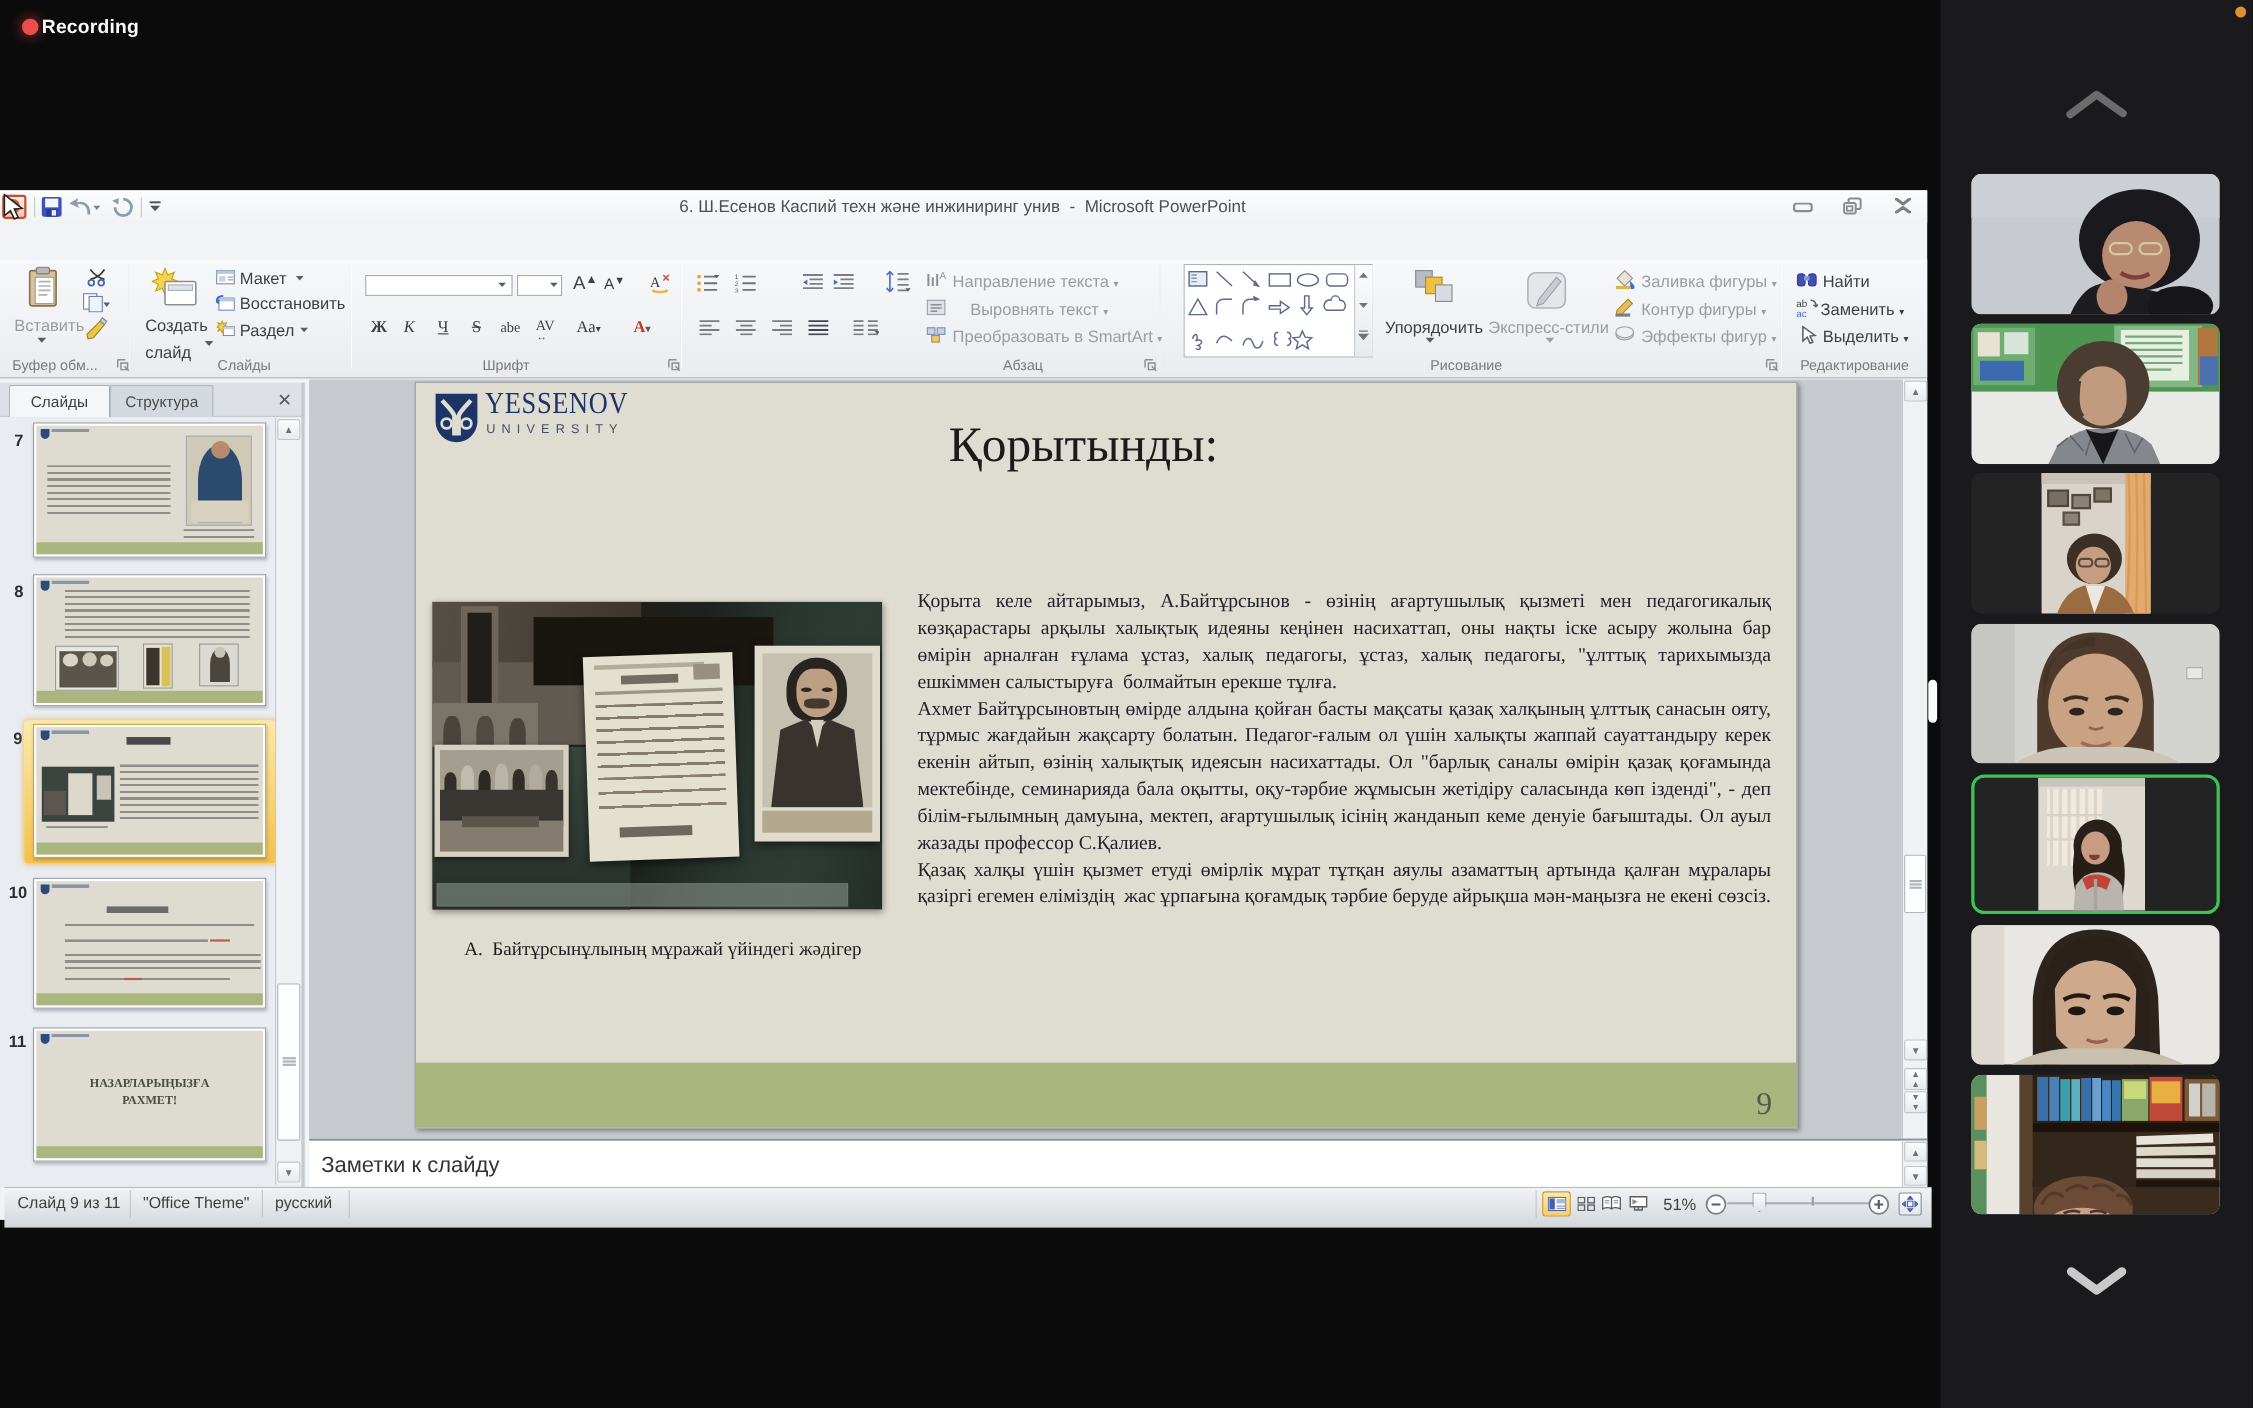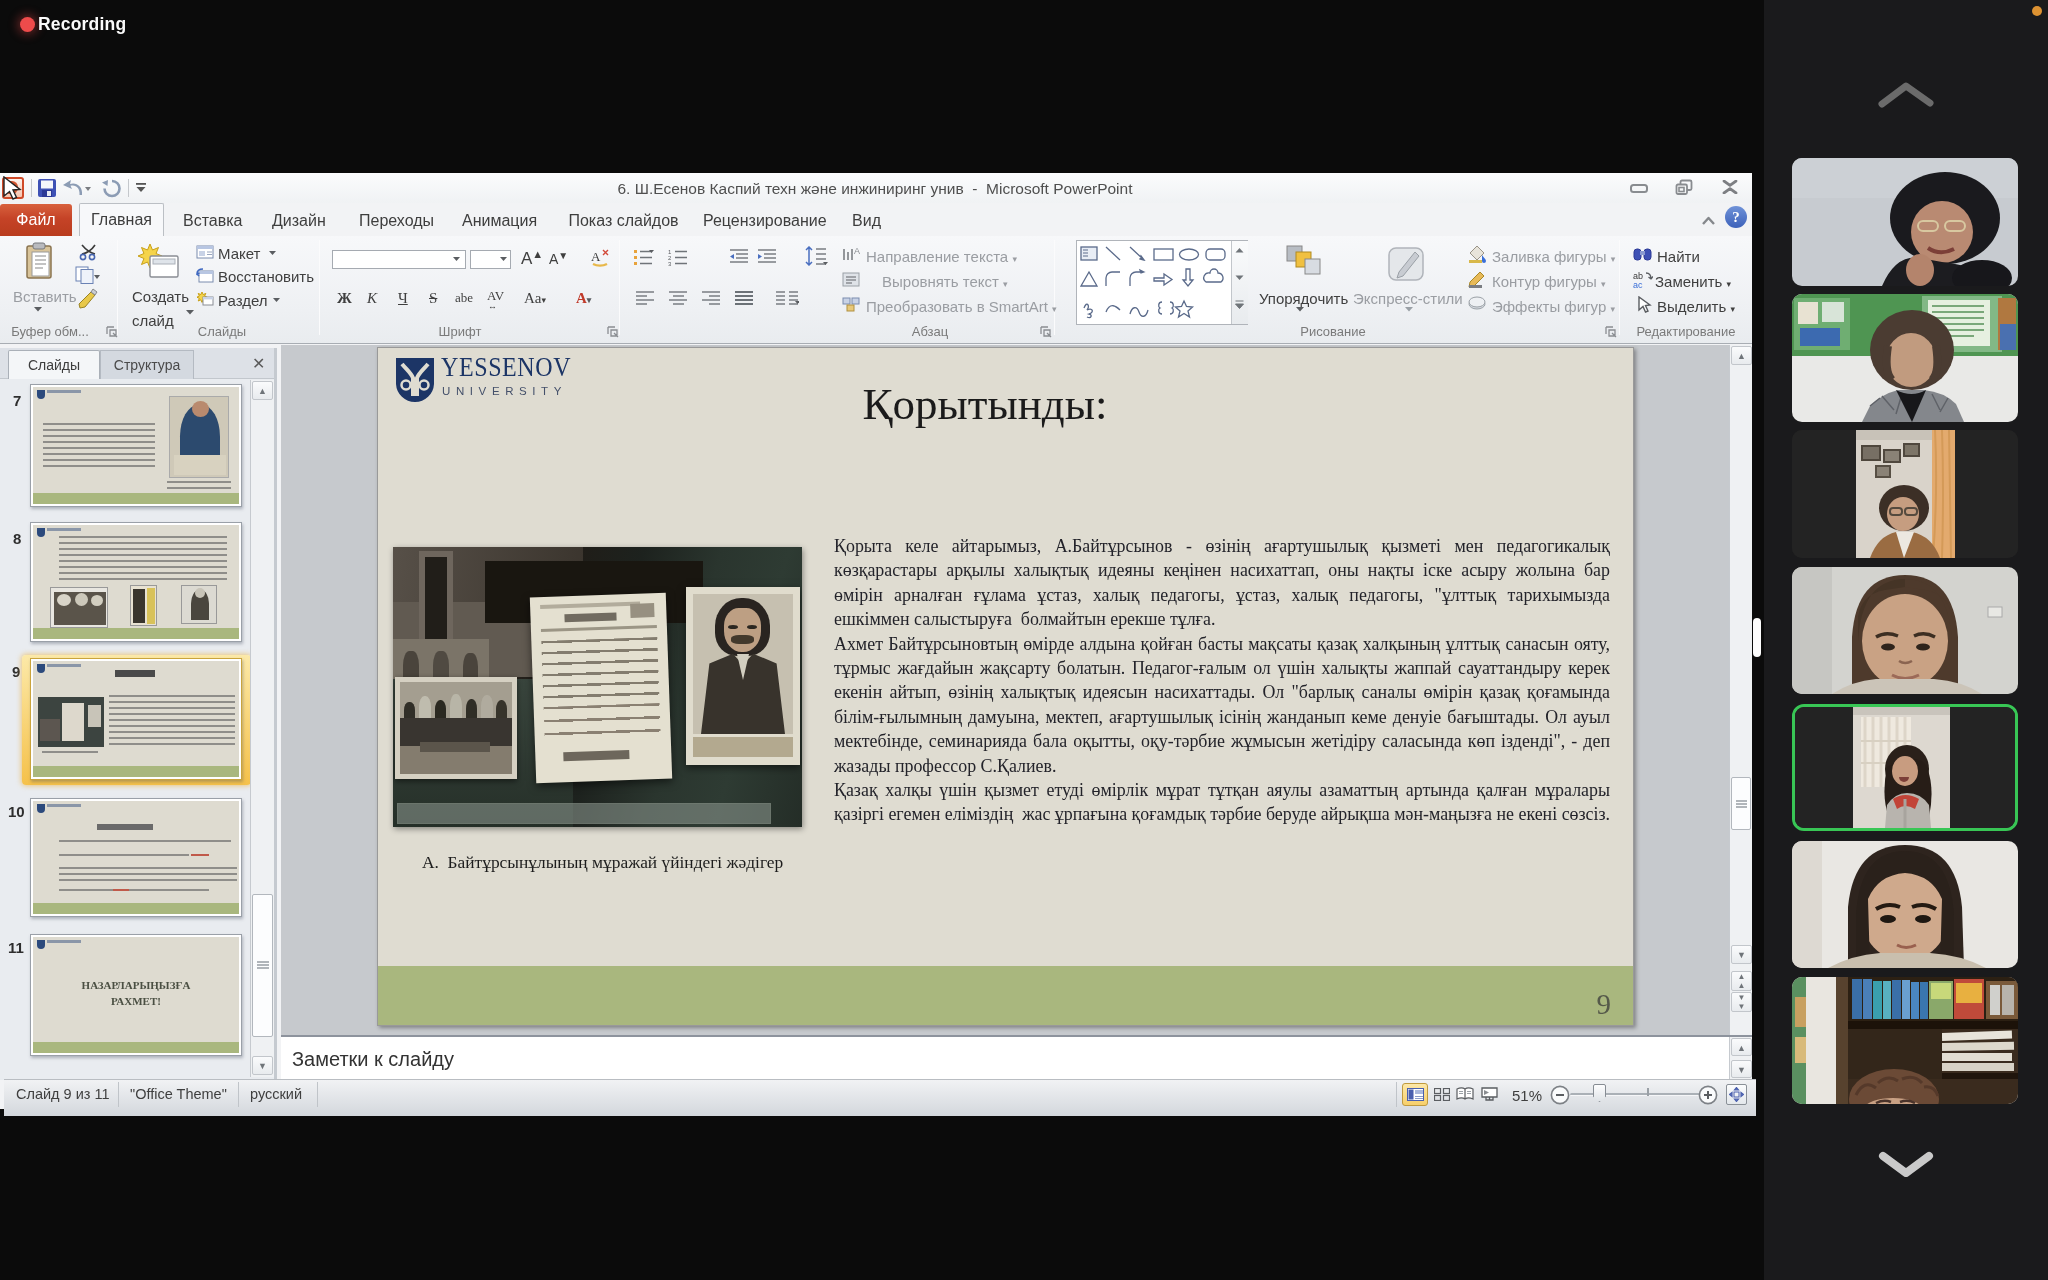--- a/index.html
+++ b/index.html
@@ -125,35 +125,20 @@
       <svg class="abs" style="left:1675px;top:6px" width="19" height="17" viewBox="0 0 19 17">
         <rect x="5.5" y="1.5" width="11" height="9.5" rx="1.5" fill="none" stroke="#898c90" stroke-width="1.8"></rect>
         <rect x="1.5" y="5.5" width="10.5" height="9.5" rx="1.5" fill="#f6f7f8" stroke="#898c90" stroke-width="1.8"></rect>
         <rect x="4" y="8.5" width="5" height="4" fill="none" stroke="#898c90" stroke-width="1.6"></rect>
       </svg>
       <svg class="abs" style="left:1722px;top:7px" width="16" height="14" viewBox="0 0 16 14">
         <path d="M2 1 L8 5.4 L14 1 M2 13 L8 8.6 L14 13" fill="none" stroke="#7d7f83" stroke-width="2.8" stroke-linejoin="round" stroke-linecap="round"></path>
       </svg>
     </div>
     <div class="abs" id="ttext">6. Ш.Есенов Каспий техн және инжиниринг унив&nbsp; -&nbsp; Microsoft PowerPoint</div>
-    <div class="abs" id="tabrow">
-      <div class="tab" id="tab-file">Файл</div>
-      <div class="tab" id="tab-home">Главная</div>
-      <div class="tab" style="left:183px;width:52px;">Вставка</div>
-      <div class="tab" style="left:272px;width:51px;">Дизайн</div>
-      <div class="tab" style="left:359px;width:69px;">Переходы</div>
-      <div class="tab" style="left:462px;width:70px;">Анимация</div>
-      <div class="tab" style="left:566px;width:115px;">Показ слайдов</div>
-      <div class="tab" style="left:703px;width:122px;">Рецензирование</div>
-      <div class="tab" style="left:849px;width:35px;">Вид</div>
-      <svg class="abs" style="left:1701px;top:12px" width="15" height="11" viewBox="0 0 15 11">
-        <path d="M2 9 L7.5 3 L13 9" fill="none" stroke="#85888c" stroke-width="2.4" stroke-linejoin="round"></path>
-      </svg>
-      <div class="abs" style="left:1725px;top:3px;width:22px;height:22px;border-radius:50%;background:linear-gradient(#6f92d8,#3d62ba);color:#fff;font-size:15px;font-weight:bold;text-align:center;line-height:22px;font-family:'Liberation Serif',serif;">?</div>
-    </div>
     <div class="abs" id="ribbon">
       <div class="gsep" style="left:117px"></div>
       <div class="gsep" style="left:319px"></div>
       <div class="gsep" style="left:619px"></div>
       <div class="gsep" style="left:1054px"></div>
       <div class="gsep" style="left:1619px"></div>
       <div class="glabel" style="left:4px;width:92px;">Буфер обм...</div>
       <div class="glabel" style="left:172px;width:100px;">Слайды</div>
       <div class="glabel" style="left:410px;width:100px;">Шрифт</div>
       <div class="glabel" style="left:880px;width:100px;">Абзац</div>
@@ -586,22 +571,22 @@
         <div id="caption">А.&nbsp; Байтұрсынұлының мұражай үйіндегі жәдігер</div>
 
         <div id="kaztext">
           <div class="ln">Қорыта келе айтарымыз, А.Байтұрсынов - өзінің ағартушылық қызметі мен педагогикалық</div>
           <div class="ln">көзқарастары арқылы халықтық идеяны кеңінен насихаттап, оны нақты іске асыру жолына бар</div>
           <div class="ln">өмірін арналған ғұлама ұстаз, халық педагогы, ұстаз, халық педагогы, "ұлттық тарихымызда</div>
           <div class="ln lnend">ешкіммен салыстыруға&nbsp; болмайтын ерекше тұлға.</div>
           <div class="ln">Ахмет Байтұрсыновтың өмірде алдына қойған басты мақсаты қазақ халқының ұлттық санасын ояту,</div>
           <div class="ln">тұрмыс жағдайын жақсарту болатын. Педагог-ғалым ол үшін халықты жаппай сауаттандыру керек</div>
           <div class="ln">екенін айтып, өзінің халықтық идеясын насихаттады. Ол "барлық саналы өмірін қазақ қоғамында</div>
+          <div class="ln">мектебінде, семинарияда бала оқытты, оқу-тәрбие жұмысын жетідіру саласында көп ізденді", - деп</div>
           <div class="ln">білім-ғылымның дамуына, мектеп, ағартушылық ісінің жанданып кеме денуіе бағыштады. Ол ауыл</div>
-          <div class="ln">мектебінде, семинарияда бала оқытты, оқу-тәрбие жұмысын жетідіру саласында көп ізденді", - деп</div>
           <div class="ln lnend">жазады профессор С.Қалиев.</div>
           <div class="ln">Қазақ халқы үшін қызмет етуді өмірлік мұрат тұтқан аяулы азаматтың артында қалған мұралары</div>
           <div class="ln lnend">қазіргі егемен еліміздің&nbsp; жас ұрпағына қоғамдық тәрбие беруде айрықша мән-маңызға не екені сөзсіз.</div>
         </div>
         <div id="sgreenband"></div>
         <div id="pagenum">9</div>
       </div>
     </div>
     <div class="abs" id="vscroll">
       <div class="sbtn" style="top:1px;">▲</div>

